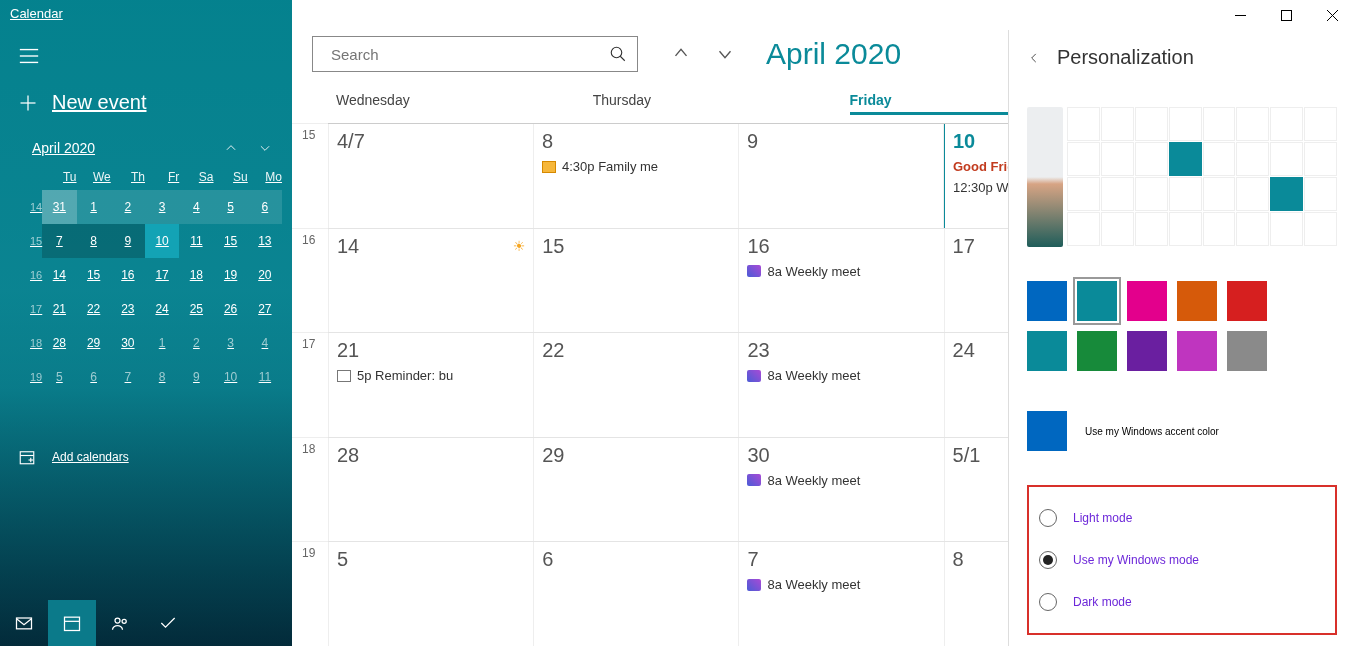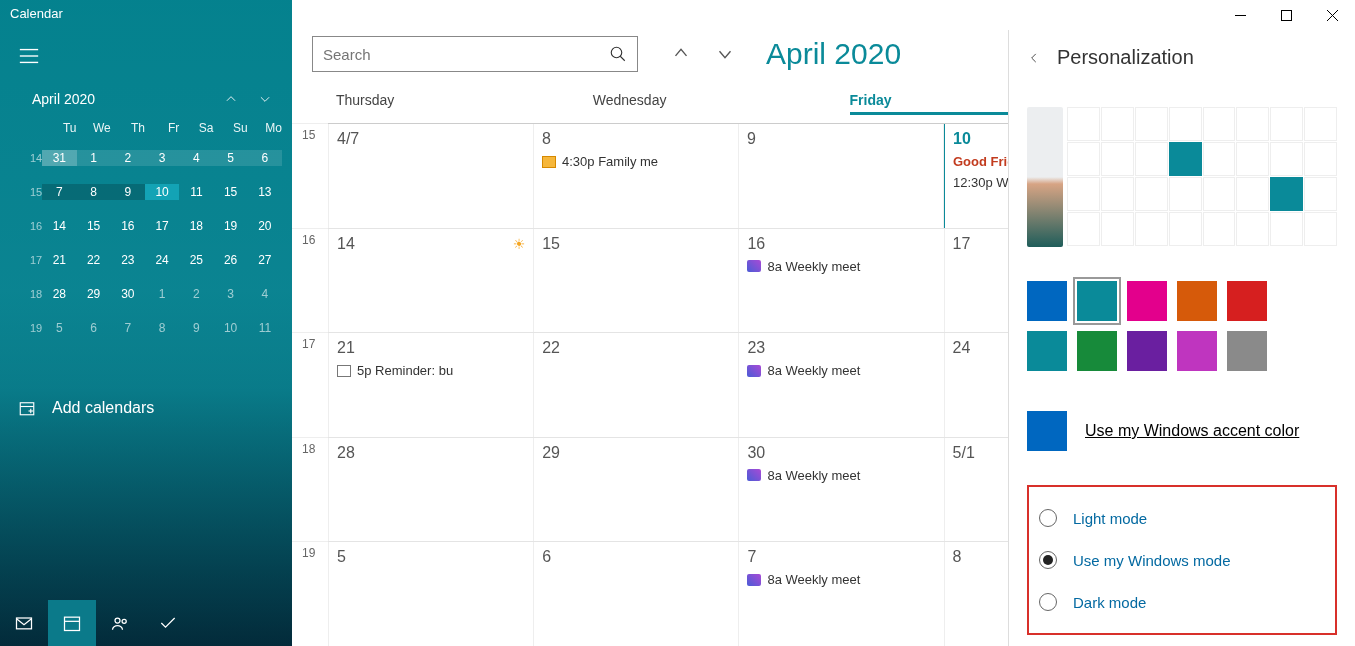--- a/index.html
+++ b/index.html
@@ -1,83 +1,83 @@
 <!DOCTYPE html>
 <html><head>
 <meta charset="utf-8">
 <style>
   * { box-sizing: border-box; margin: 0; padding: 0; font-family: "Segoe UI", sans-serif; }
   body { width: 1355px; height: 646px; overflow: hidden; display: flex; background: #fff; }
 
   
   .sidebar { width: 292px; height: 100%; background: linear-gradient(to bottom, #1c8a9a 0%, #1c8a9a 45%, #004052 100%); color: #fff; position: relative; }
   .sidebar::before { content:""; position:absolute; inset:0; background: linear-gradient(to bottom, rgba(0,128,140,0.85), rgba(0,128,140,0.55) 60%, rgba(4,34,48,0.7)); }
-  .sidebar > * { position: relative; }
+  .sidebar > * { position: relative; text-decoration: underline; }
   .sb-title { font-size: 13px; padding: 6px 10px; }
   .sb-hamburger { padding: 18px 0 14px 18px; }
   .sb-hamburger svg { width: 22px; height: 22px; }
   .sb-new { display: flex; align-items: center; gap: 14px; padding: 6px 18px 20px 18px; font-size: 20px; font-weight: 400; }
   .sb-new svg { width: 20px; height: 20px; }
 
   .minical { padding: 0 10px 0 8px; }
   .minical-head { display: flex; align-items: center; padding: 6px 6px 8px 24px; }
   .minical-head .label { flex: 1; font-size: 14px; }
   .minical-head .nav { display:flex; gap: 20px; padding-right:4px;}
   .minical-head .nav svg { width: 14px; height: 14px; }
   .minical table { width: 100%; border-collapse: collapse; font-size: 12px; text-align: right; }
   .minical th { font-weight: 400; padding: 6px 0; color: #eaf5f6; }
   .minical td { padding: 0; height: 34px; width: 34px; }
-  .minical td .cell { height:16px; display:flex; align-items:center; justify-content:center;}
+  .minical td .cell { height:34px; display:flex; align-items:center; justify-content:center;}
   .minical .wk { color: rgba(255,255,255,0.6); font-size: 11px; }
   .minical .dim { color: rgba(255,255,255,0.6); }
   .minical .shade { background: rgba(255,255,255,0.12); }
   .minical .today { background: #13a3b5; }
   .minical .sel  { background: rgba(255,255,255,0.3); }
   .minical .past { background: rgba(0,0,0,0.18);}
 
   .sb-section { display:flex; align-items:center; gap:12px; padding: 22px 18px 10px 14px; font-size:16px; }
   .sb-section svg { width:14px; height:14px;}
-  .sb-add { display:flex; align-items:center; gap:16px; padding: 14px 18px; font-size:16px;}
+  .sb-add { display:flex; align-items:center; gap:16px; padding: 14px 18px; font-size:12px;}
   .sb-add svg{width:18px;height:18px;}
 
   .sb-bottom { position:absolute; bottom:0; left:0; right:0; display:flex; height:46px;}
   .sb-bottom .btn { flex:0 0 48px; display:flex; align-items:center; justify-content:center;}
   .sb-bottom .btn.active { background: #0b7a8a;}
   .sb-bottom svg{width:20px;height:20px;}
 
   
   .main { flex:1; display:flex; flex-direction:column; position:relative; }
   .titlebar { height:30px; display:flex; justify-content:flex-end; align-items:center; gap:0; }
   .titlebar .wbtn{ width:46px; height:30px; display:flex; align-items:center; justify-content:center;}
   .titlebar svg{width:11px;height:11px;}
 
   .topbar { display:flex; align-items:center; gap:20px; padding: 6px 0 14px 20px; }
   .searchbox { width: 326px; height:36px; border:1px solid #888; display:flex; align-items:center; padding:0 10px; }
-  .searchbox input { flex:1; border:none; outline:none; font-size:15px; }
+  .searchbox input { flex:1; border:none; outline:none; font-size:15px;margin-left:8px; }
   .searchbox svg{width:18px;height:18px;}
   .monthnav { display:flex; gap:22px; margin-left:12px;}
   .monthnav svg{width:22px;height:22px; stroke:#555;}
   .month-label { font-size:30px; font-weight:300; color:#0a8a99; margin-left:10px;}
 
   .dayheaders { display:flex; padding-left: 36px; }
   .dayheaders .dh { flex:1; font-size:14px; color:#444; padding:6px 4px 8px 8px; }
   .dh.today { color:#0a8a99; font-weight:600;}
   .today-underline { height:3px; background:#0a8a99; margin:4px 4px 0 0;}
 
   .grid { flex:1; display:flex; }
   .weeknums { width:36px; display:flex; flex-direction:column; }
   .weeknums div { flex:1; font-size:12px; color:#666; padding:4px 0 0 10px; border-top:1px solid #eee;}
   .weeks { flex:1; display:flex; flex-direction:column;}
   .week { flex:1; display:flex; border-top:1px solid #e4e4e4;}
   .week:first-child { border-top:1px solid #ccc;}
   .day { flex:1; border-right:1px solid #eee; padding:6px 8px; font-size:14px; color:#555; position:relative; overflow:hidden;}
   .day.first { border-left:1px solid #eee;}
   .day.today .dnum{ color:#0a8a99; font-weight:600;}
   .day.today { border-left: 1px solid #0a8a99; border-top:none;}
-  .day .dnum { font-size:16px; }
+  .day .dnum { font-size:20px; }
   .day .headline { display:flex; align-items:center; gap:6px; justify-content:space-between;}
   .day .weather { font-size:13px; color:#0a8a99; display:flex; align-items:center; gap:4px;}
   .event { font-size:13px; color:#333; margin-top:6px; display:flex; align-items:center; gap:6px; white-space:nowrap; overflow:hidden;}
   .event.holiday { color:#c23b1e; font-weight:600; }
   .event .ico{ width:14px; height:12px; display:inline-block;}
   .ticket{ background:#f6b73b; border:1px solid #d68900;}
   .teams{ background:linear-gradient(45deg,#4a5cd6,#a94ad6); border-radius:2px;}
   .note{ border:1px solid #777;}
 
   
@@ -87,39 +87,46 @@
   .panel h4 { font-size:14px; font-weight:400; color:#333; margin-bottom:10px;}
   .preview { display:flex; gap:4px; margin-bottom:14px;}
   .preview .thumb{ width:36px; height:140px; background:linear-gradient(to bottom,#eceef0 50%,#d7a484 55%,#1f5d5a); border-radius:2px;}
   .preview .gridp{ flex:1; display:grid; grid-template-columns:repeat(8,1fr); grid-auto-rows:34px; gap:1px; background:#fff;}
   .preview .gridp div{ background:#fff; border:1px solid #eee;}
   .preview .gridp .hl{ background:#0a8a99; border-color:#0a8a99;}
 
   .colors { display:grid; grid-template-columns:repeat(5,40px); gap:10px; margin-bottom:12px;}
   .colors .sw{ width:40px; height:40px;}
   .colors .sw.sel{ outline:2px solid #999; outline-offset:2px;}
-  .accent-row{ display:flex; align-items:center; gap:18px; margin:8px 0 14px 0; font-size:16px;text-decoration:underline;}
+  .accent-row{ display:flex; align-items:center; gap:18px; margin:8px 0 14px 0; font-size:10px;}
   .accent-row .sw{ width:40px; height:40px;}
 
   .radios{ border:2px solid #d8302a; padding:10px 6px 10px 6px;}
-  .radio{ display:flex; align-items:center; gap:16px; padding:12px 4px; font-size:15px; color:#0369a1;}
+  .radio{ display:flex; align-items:center; gap:16px; padding:12px 4px; font-size:12px; color:#6d28d9;}
   .radio .r{ width:18px; height:18px; border:1px solid #666; border-radius:50%; display:flex; align-items:center; justify-content:center;}
   .radio .r.checked::after{ content:""; width:10px; height:10px; border-radius:50%; background:#222;}
 </style>
 </head>
 <body>
 
 <div class="sidebar">
   <div class="sb-title">Calendar</div>
   <div class="sb-hamburger">
     <svg viewBox="0 0 24 24" stroke="#fff" stroke-width="1.5">
         <line x1="2" y1="5" x2="22" y2="5"></line>
         <line x1="2" y1="12" x2="22" y2="12"></line>
         <line x1="2" y1="19" x2="22" y2="19"></line>
       </svg>
+  </div>
+  <div class="sb-new">
+    <svg viewBox="0 0 24 24" stroke="#fff" stroke-width="1.5">
+        <line x1="12" y1="3" x2="12" y2="21"></line>
+        <line x1="3" y1="12" x2="21" y2="12"></line>
+      </svg>
+    <span>New event</span>
   </div>
 
   <div class="minical">
     <div class="minical-head">
       <span class="label">April 2020</span>
       <span class="nav">
         <svg viewBox="0 0 24 24" fill="none" stroke="#fff" stroke-width="1.5">
             <polyline points="5,15 12,8 19,15"></polyline>
           </svg>
         <svg viewBox="0 0 24 24" fill="none" stroke="#fff" stroke-width="1.5">
@@ -361,22 +368,22 @@
           <polyline points="6,14 12,7 18,14"></polyline>
         </svg>
       <svg viewBox="0 0 24 24" fill="none" stroke-width="1.5">
           <polyline points="6,9 12,16 18,9"></polyline>
         </svg>
     </div>
     <div class="month-label">April 2020</div>
   </div>
 
   <div class="dayheaders" id="dayheaders">
+      <div class="dh">Wednesday</div>
       <div class="dh">Thursday</div>
-      <div class="dh">Wednesday</div>
       <div class="dh today">Friday<div class="today-underline"></div></div>
       <div class="dh">Saturday</div>
     </div>
 
   <div class="grid">
     <div class="weeknums" id="weeknums">
         <div>15</div>
         <div>16</div>
         <div>17</div>
         <div>18</div>

